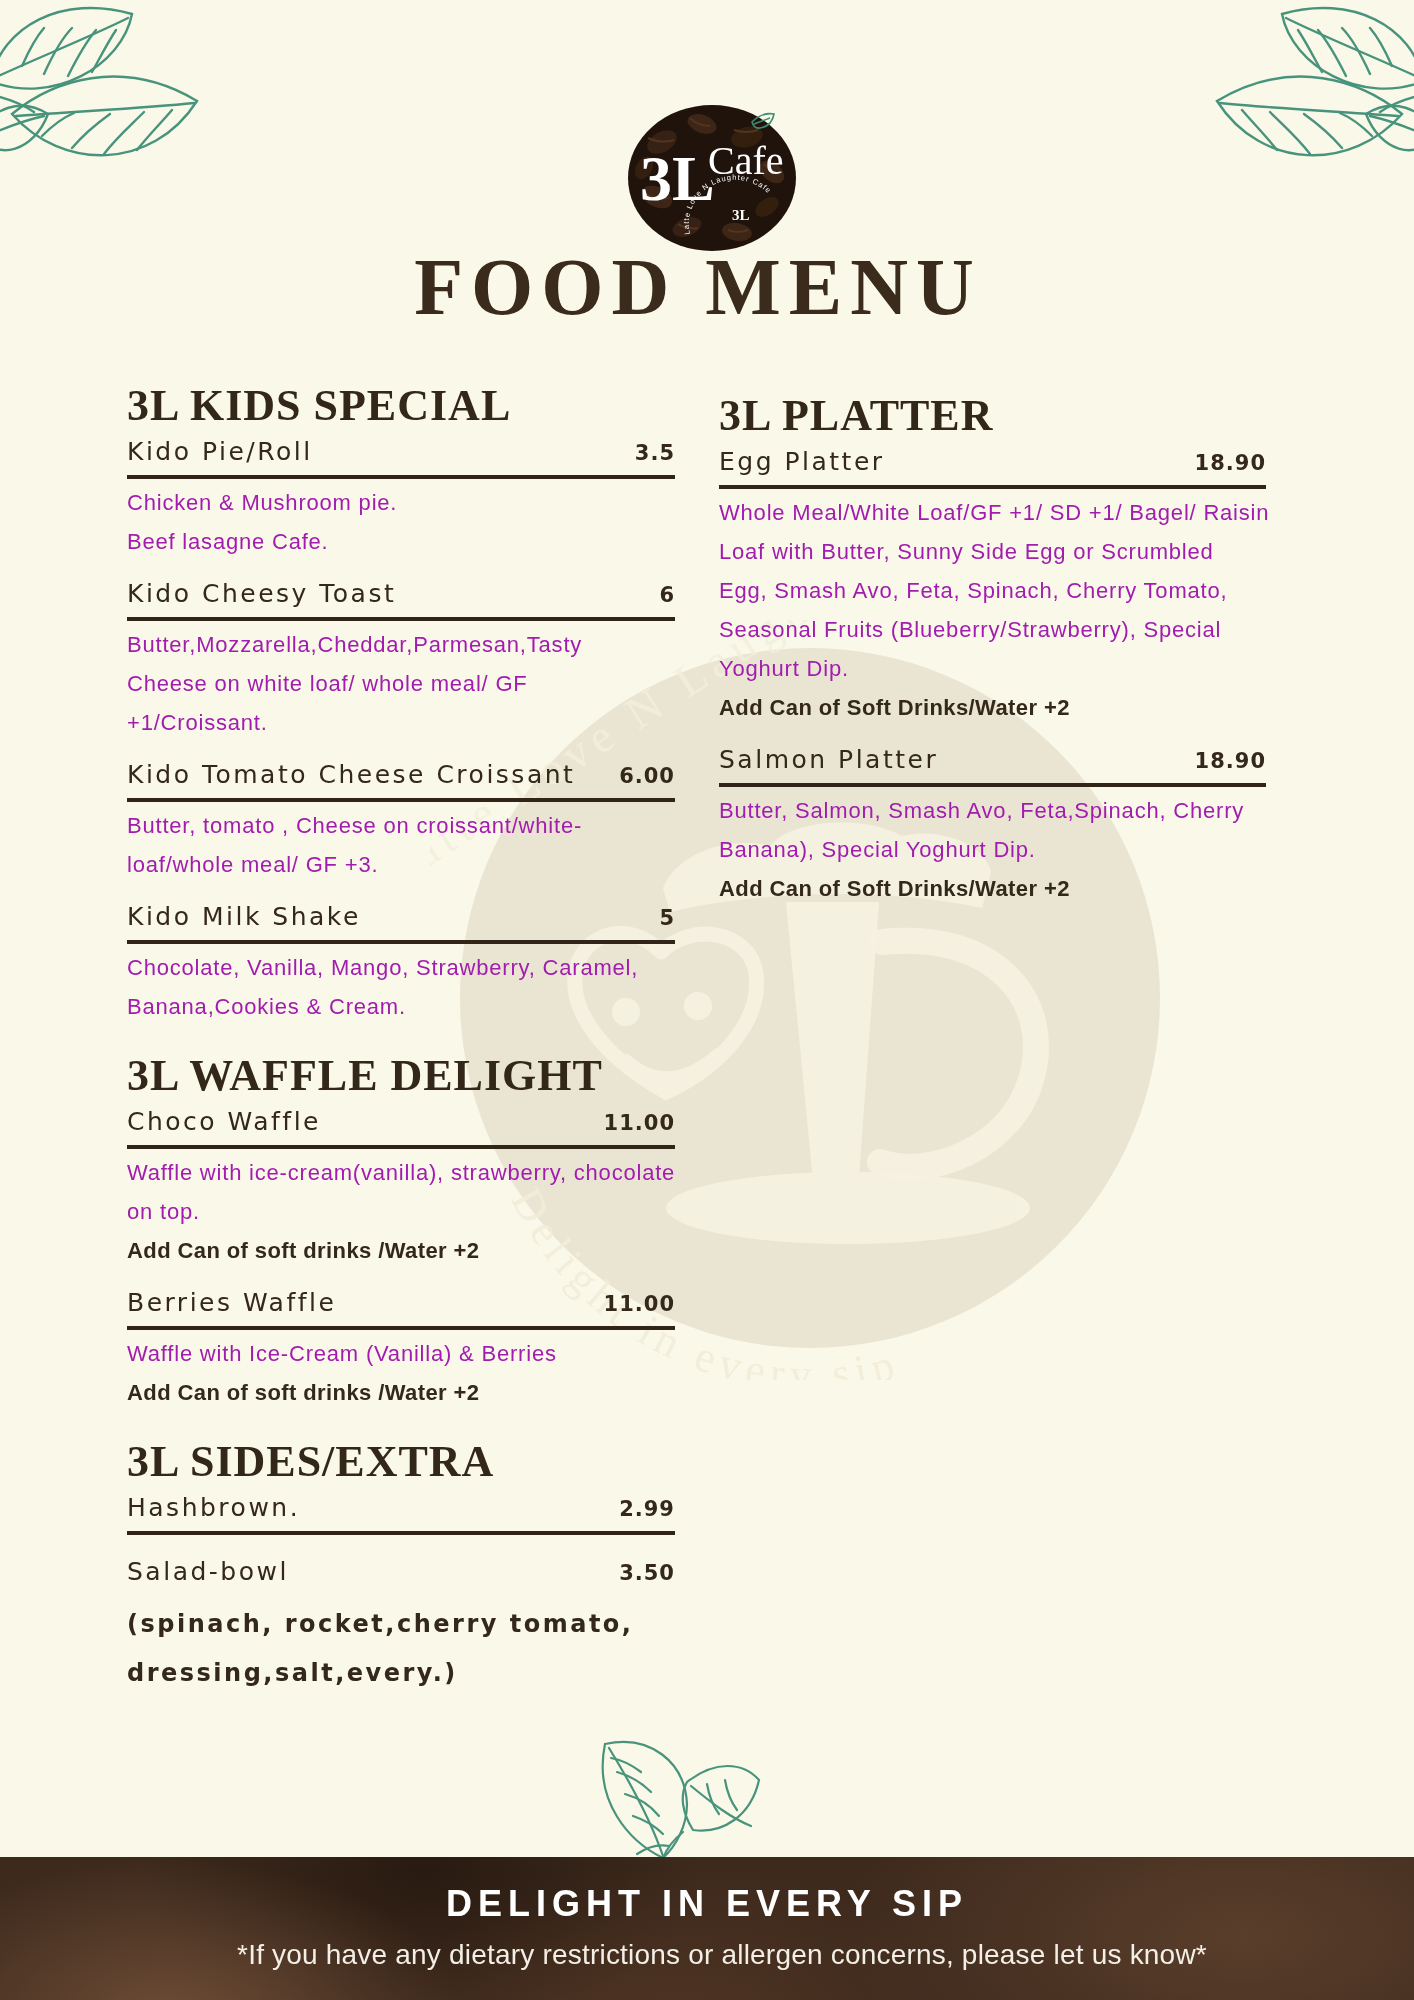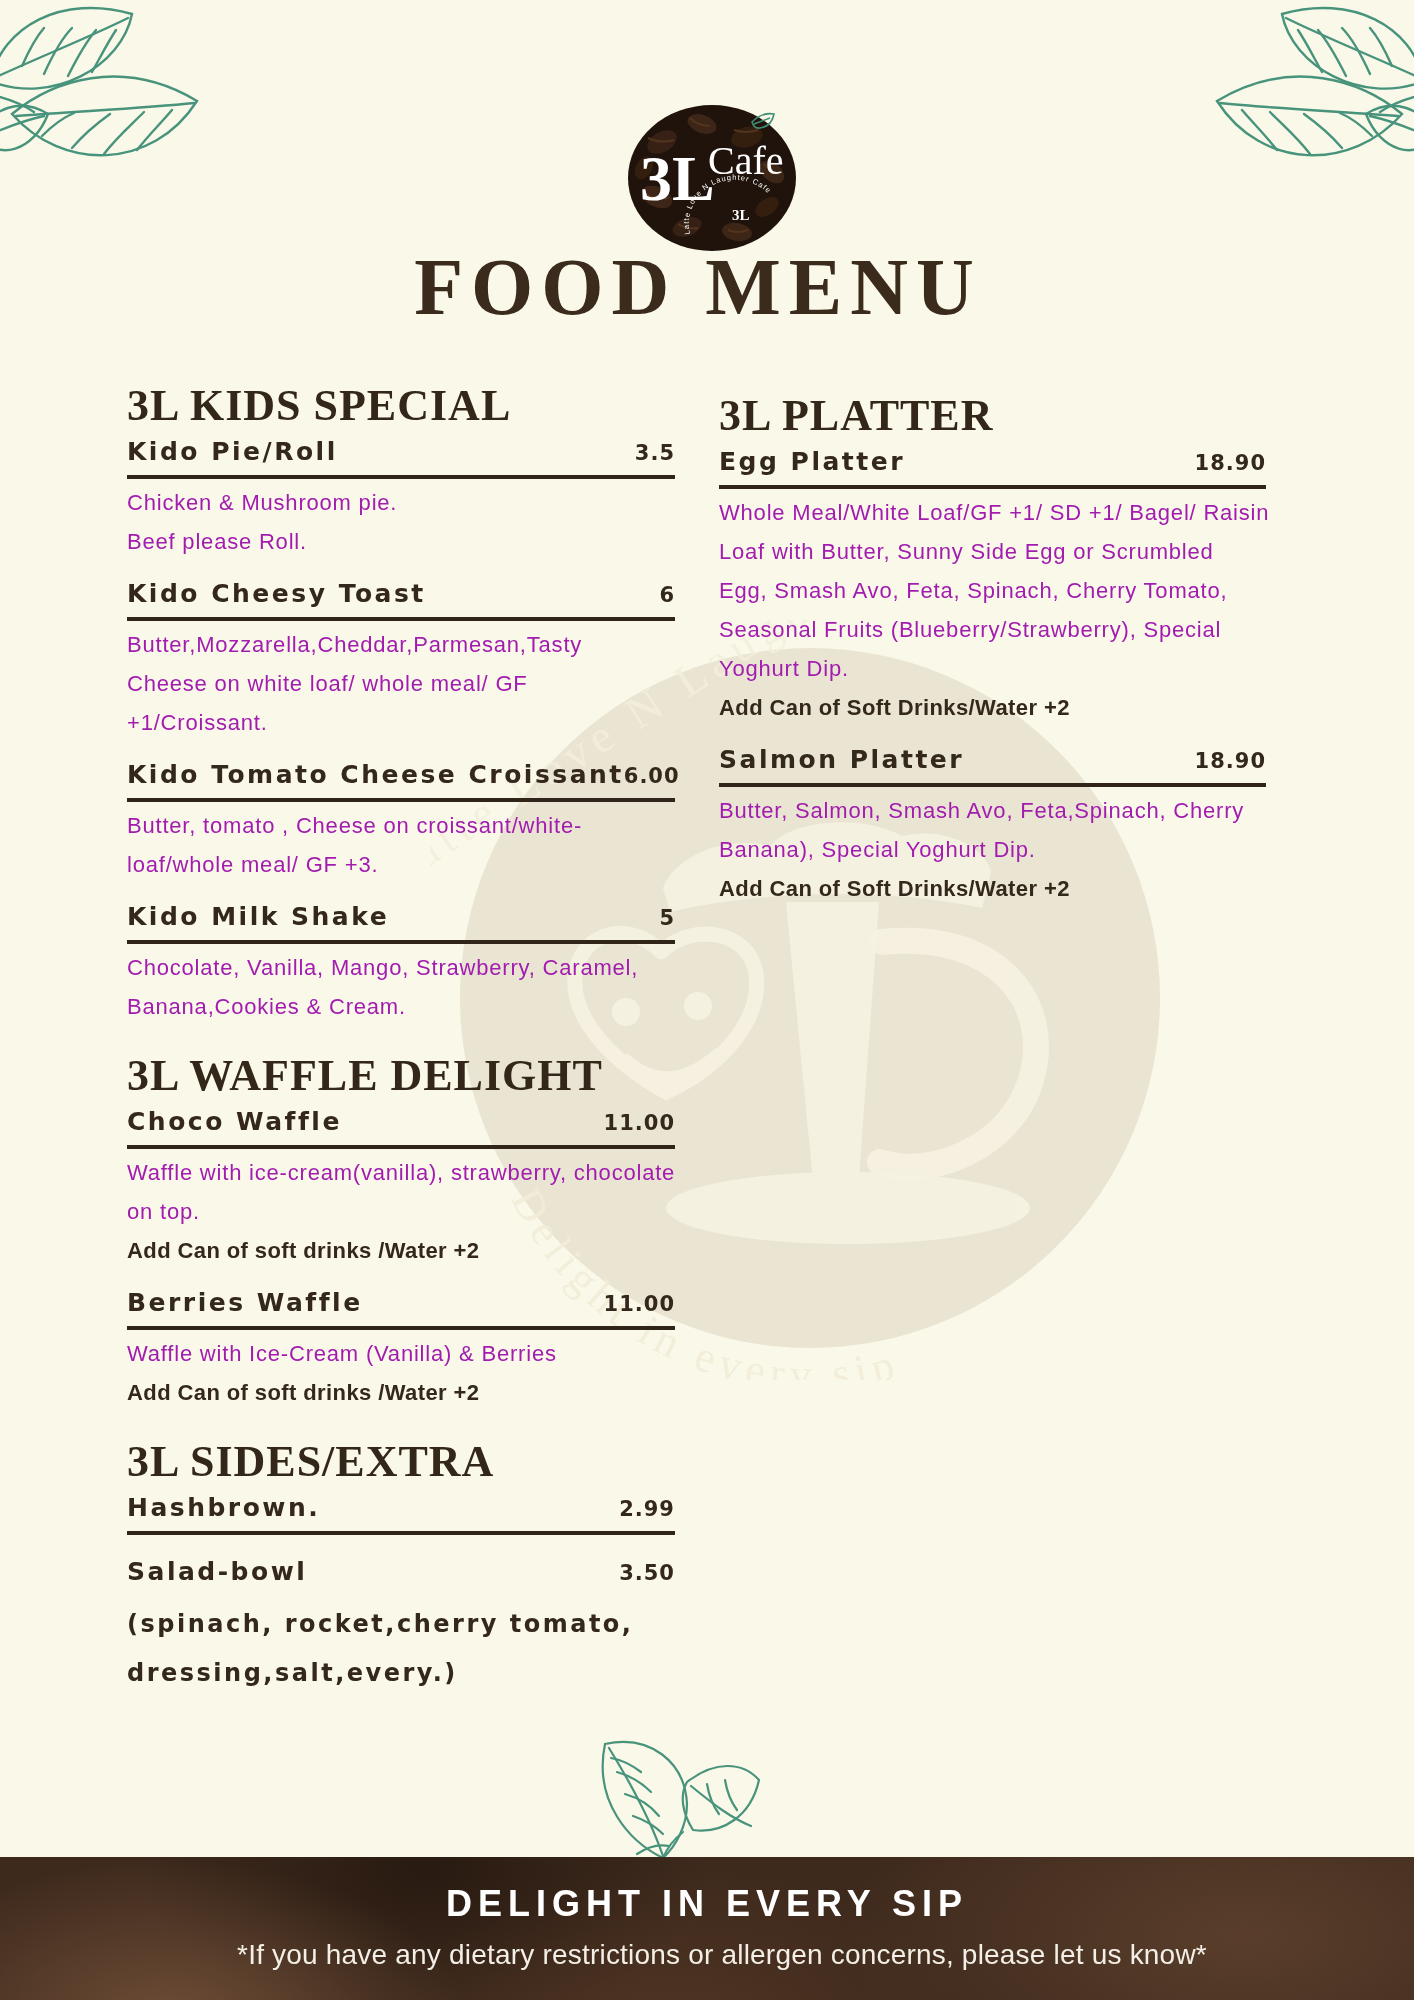--- a/index.html
+++ b/index.html
@@ -25,21 +25,21 @@
   #col-right{left:719px;top:390px;width:547px;}
   .section{margin-bottom:28px;}
   .section-heading{
     margin:0 0 6px 0;
     font-family:"Liberation Serif",serif;font-weight:600;
     font-size:44px;letter-spacing:1px;color:#33271a;
   }
   .menu-item{margin-bottom:22px;}
   .item-head{display:flex;justify-content:space-between;align-items:baseline;padding-bottom:9px;}
   .item-name{
-    font-family:"DejaVu Sans","Liberation Sans",sans-serif;font-weight:700;
+    font-family:"DejaVu Sans","Liberation Sans",sans-serif;font-weight:400;
     font-size:25px;letter-spacing:2.5px;color:#33281b;white-space:nowrap;
   }
   .item-price{
     font-family:"DejaVu Sans","Liberation Sans",sans-serif;font-weight:700;
     font-size:21px;letter-spacing:1px;color:#33281b;
   }
   .item-rule{border-top:4px solid #31251a;}
   .desc{margin:9px 0 0 0;font-size:22px;line-height:30px;letter-spacing:0.8px;
         color:#a21caf;white-space:nowrap;}
   .desc.bold{font-weight:700;color:#33281b;letter-spacing:0.4px;}
@@ -161,21 +161,21 @@
 <div id="col-left" class="column">
     <section class="section">
       <h2 class="section-heading">3L KIDS SPECIAL</h2>
       <div class="menu-item">
         <div class="item-head">
           <span class="item-name">Kido Pie/Roll</span>
           <span class="item-price">3.5</span>
         </div>
         <div class="item-rule"></div>
         <p class="desc">Chicken &amp; Mushroom pie.</p>
-        <p class="desc">Beef please Roll.</p>
+        <p class="desc">Beef lasagne Cafe.</p>
       </div>
       <div class="menu-item">
         <div class="item-head">
           <span class="item-name">Kido Cheesy Toast</span>
           <span class="item-price">6</span>
         </div>
         <div class="item-rule"></div>
         <p class="desc">Butter,Mozzarella,Cheddar,Parmesan,Tasty</p>
         <p class="desc">Cheese on white loaf/ whole meal/ GF</p>
         <p class="desc">+1/Croissant.</p>

